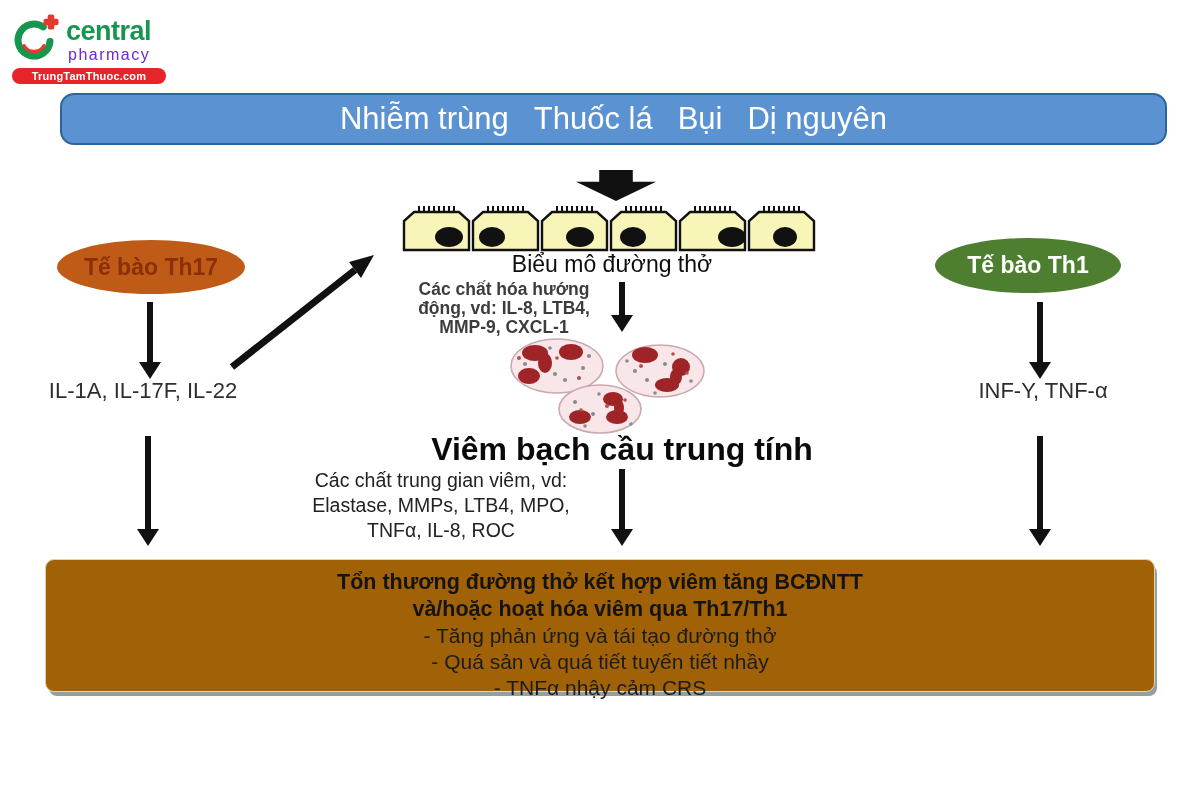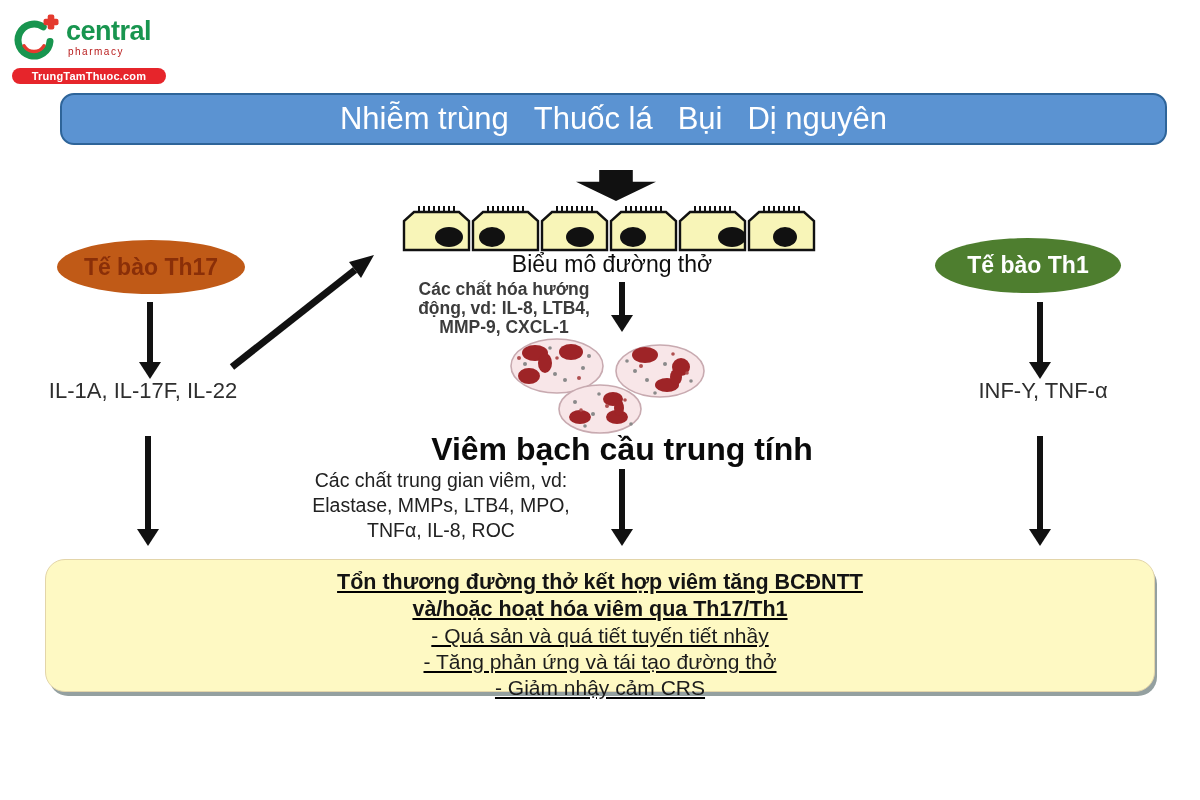--- a/index.html
+++ b/index.html
@@ -7,21 +7,21 @@
     position:relative;width:1200px;height:800px;background:#ffffff;overflow:hidden;
     font-family:"Liberation Sans", sans-serif;
   }
   .abs{position:absolute;}
 
   
   .logo{left:10px;top:12px;width:150px;}
   .logo-row{display:flex;align-items:flex-start;}
   .logo-texts{margin-left:4px;margin-top:6px;line-height:1;}
   .logo-name{font-size:27px;font-weight:700;color:#18954F;letter-spacing:-0.5px;}
-  .logo-sub{font-size:10px;color:#b91c1c;letter-spacing:1.5px;margin-top:2px;margin-left:2px;}
+  .logo-sub{font-size:16px;color:#6d28d9;letter-spacing:1.5px;margin-top:2px;margin-left:2px;}
   .logo-badge{margin-top:4px;margin-left:2px;background:#E6252B;color:#fff;border-radius:9px;
     font-size:11px;font-weight:700;padding:2px 0;width:154px;text-align:center;letter-spacing:.2px;}
 
   
   .triggers{left:60px;top:93px;width:1107px;height:52px;background:#5B93D2;border:2px solid #2E6499;
     border-radius:14px;box-sizing:border-box;display:flex;align-items:center;justify-content:center;
     gap:25px;color:#fff;font-size:31px;}
   .block-arrow{left:576px;top:170px;width:80px;height:31px;background:#111;
     clip-path:polygon(29% 0%,71% 0%,71% 38%,100% 38%,50% 100%,0% 38%,29% 38%);}
 
@@ -34,23 +34,23 @@
   .cytok-left{left:38px;top:378px;width:210px;text-align:center;font-size:22px;color:#2e2e2e;}
   .cytok-right{left:958px;top:378px;width:170px;text-align:center;font-size:22px;color:#2e2e2e;}
 
   
   .cell-ellipse{border-radius:50%;display:flex;align-items:center;justify-content:center;
     font-weight:700;font-size:23px;}
   .th17{left:57px;top:240px;width:188px;height:54px;background:#C05A17;color:#8A2F08;}
   .th1{left:935px;top:238px;width:186px;height:55px;background:#4E7E2F;color:#ffffff;}
 
   
-  .outcome{left:45px;top:559px;width:1110px;height:133px;background:#fef9c3;border:1px solid #e3d5a9;
-    border-radius:20px;box-sizing:border-box;box-shadow:3px 5px 0 -1px #94A0A0;
-    text-align:center;padding-top:9px;text-decoration:underline;}
+  .outcome{left:45px;top:559px;width:1110px;height:133px;background:#a16207;border:1px solid #e3d5a9;
+    border-radius:9px;box-sizing:border-box;box-shadow:3px 5px 0 -1px #94A0A0;
+    text-align:center;padding-top:9px;}
   .outcome .b{font-size:21.5px;font-weight:700;color:#141414;line-height:27px;}
   .outcome .n{font-size:21px;color:#1c1c1c;line-height:26px;}
 
   svg{display:block;}
 </style>
 </head>
 <body>
 
 <div id="canvas">
 
@@ -216,18 +216,18 @@
   </svg>
   <div class="abs cytok-right">INF-Y, TNF-α</div>
   <svg class="abs" style="left:1022px;top:436px;" width="36" height="110">
     <line x1="18" y1="0" x2="18" y2="94" stroke="#111" stroke-width="6"></line>
     <polygon points="7,93 29,93 18,110" fill="#111"></polygon>
   </svg>
 
   <div class="abs outcome">
     <div class="b">Tổn thương đường thở kết hợp viêm tăng BCĐNTT</div>
     <div class="b">và/hoặc hoạt hóa viêm qua Th17/Th1</div>
+    <div class="n">- Tăng phản ứng và tái tạo đường thở</div>
     <div class="n">- Quá sản và quá tiết tuyến tiết nhầy</div>
-    <div class="n">- Tăng phản ứng và tái tạo đường thở</div>
-    <div class="n">- Giảm nhậy cảm CRS</div>
+    <div class="n">- TNFα nhậy cảm CRS</div>
   </div>
 
 </div>
 
 </body></html>

